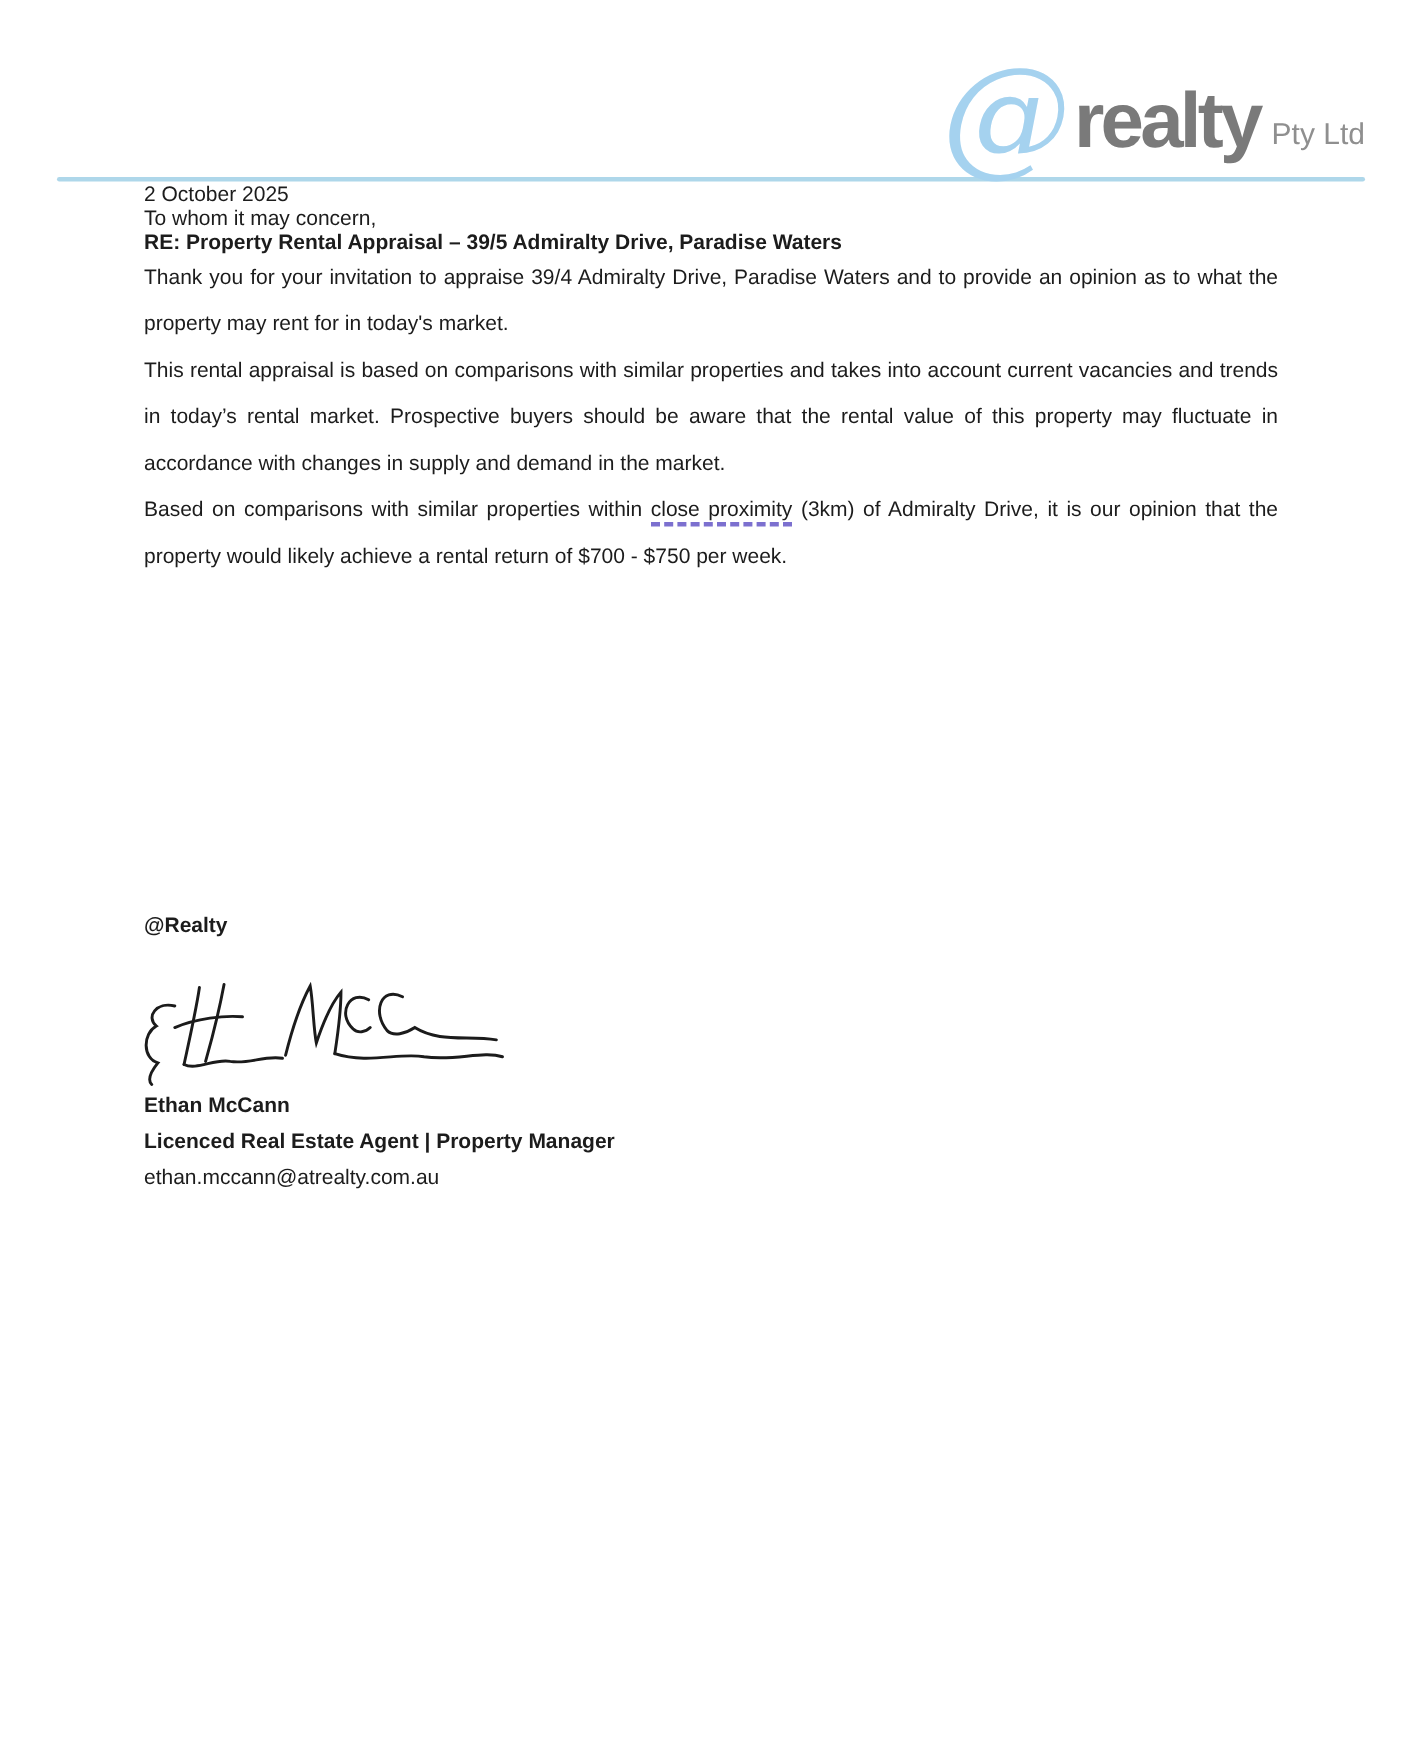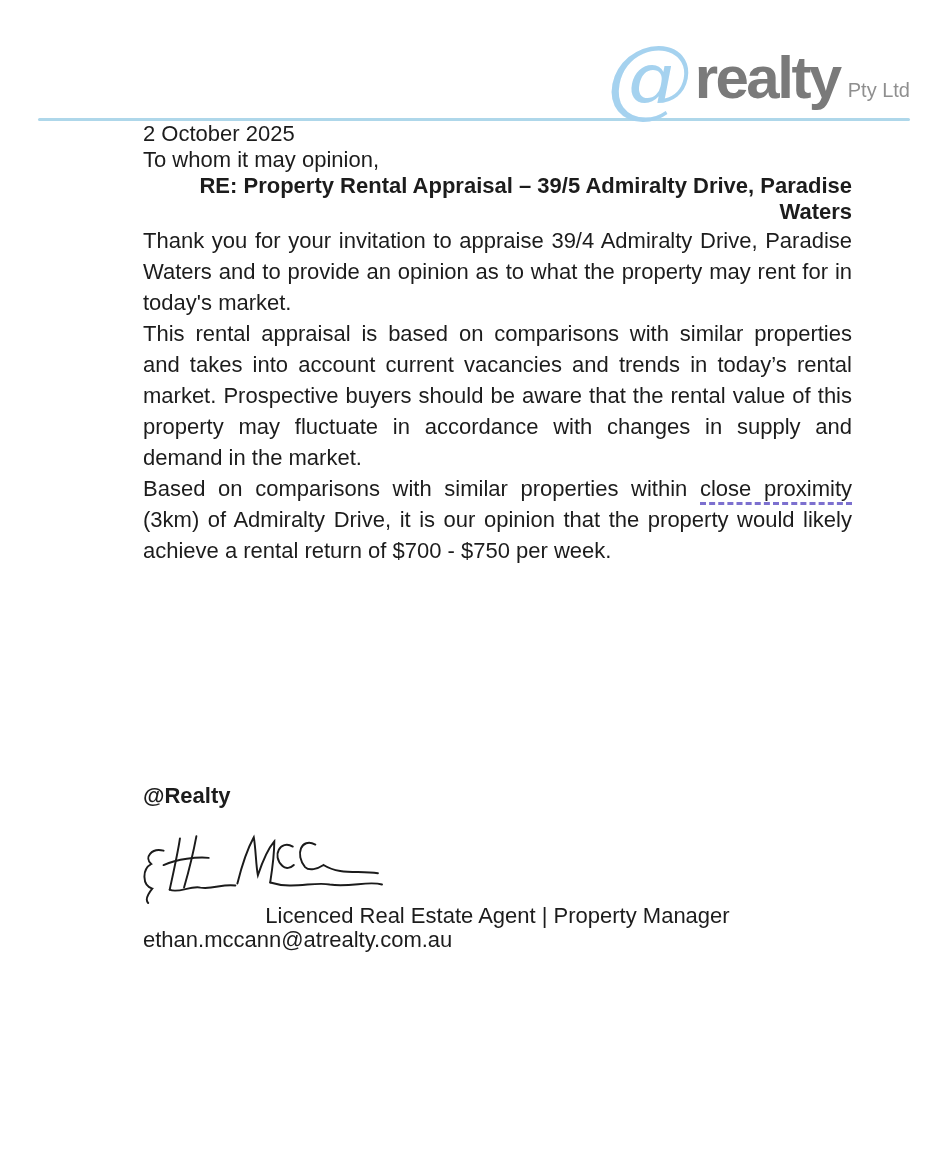--- a/index.html
+++ b/index.html
@@ -30,21 +30,21 @@
     font-size: 86px;
     color: #a5d2ef;
     line-height: 0.9;
     margin-right: 2px;
     position: relative;
     top: 10px;
   }
   .logo-realty {
     font-family: "Liberation Sans", sans-serif;
     font-weight: 700;
-    font-size: 60px;
+    font-size: 52px;
     color: #7a7a7a;
     letter-spacing: -2.5px;
     line-height: 0.95;
     text-align: right;
   }
   .logo-suffix {
     font-size: 20px;
     color: #8f8f8f;
     margin-left: 8px;
     padding-bottom: 6px;
@@ -52,46 +52,45 @@
   .divider {
     margin-top: 12px;
     height: 3px;
     background: #aed7ea;
     border-radius: 2px;
   }
 
   
   .content {
     padding: 0 100px 0 96px;
-    font-size: 22px;
-    margin-left: 47px;
+    font-size: 14px;
   }
   .content p { margin: 0; }
   .date { margin-top: 42px; }
   .salutation { margin-top: 88px; }
   .subject {
     margin-top: 35px;
     font-weight: 700;
-    text-align: right;
+    text-align: left;
   }
   .para {
     margin-top: 33px;
     line-height: 31px;
     text-align: justify;
   }
   .squiggle {
     border-bottom: 3px dashed #7c70cf;
     padding-bottom: 1px;
   }
   .closing-block { margin-top: 218px; line-height: 24px; }
   .bold { font-weight: 700; }
   .signature-wrap { margin-top: 16px; margin-left: -6px; height: 80px; }
   .sig-svg { display: block; }
   .signer-name { margin-top: 8px; font-weight: 700; line-height: 24px; }
-  .signer-title { font-weight: 400; line-height: 24px; text-align: center; }
+  .signer-title { font-weight: 700; line-height: 24px; }
   .signer-email { margin-top: 16px; line-height: 24px; }
 </style>
 </head>
 <body>
 
 <div class="page">
 
   <header class="letterhead">
     <div class="logo-row">
       <div class="logo">
@@ -100,21 +99,21 @@
         <span class="logo-suffix">Pty Ltd</span>
       </div>
     </div>
     <div class="divider"></div>
   </header>
 
   <main class="content">
 
     <p class="date">2 October 2025</p>
 
-    <p class="salutation">To whom it may opinion,</p>
+    <p class="salutation">To whom it may concern,</p>
 
     <p class="subject">RE: Property Rental Appraisal – 39/5 Admiralty Drive, Paradise Waters</p>
 
     <p class="para">Thank you for your invitation to appraise 39/4 Admiralty Drive, Paradise Waters and to provide an opinion as to what the property may rent for in today's market.</p>
 
     <p class="para">This rental appraisal is based on comparisons with similar properties and takes into account current vacancies and trends in today’s rental market. Prospective buyers should be aware that the rental value of this property may fluctuate in accordance with changes in supply and demand in the market.</p>
 
     <p class="para"><span>Based on comparisons with similar properties within </span><span class="squiggle">close proximity</span><span> (3km) of Admiralty Drive, it is our opinion that the property would likely achieve a rental return of $700 - $750 per week.</span></p>
 
 
@@ -131,18 +130,19 @@
           <path d="M24,40 C38,34 56,32 68,33"></path>
           <path d="M30,64 C38,68 50,60 60,62 C72,64 82,58 94,60"></path>
           <path d="M96,58 C100,42 106,24 112,13 C114,24 114,40 116,50 C120,38 126,24 132,17 C132,30 130,44 128,57"></path>
           <path d="M128,57 C150,64 170,56 186,59 C206,62 224,55 237,59"></path>
           <path d="M150,22 C138,15 129,31 140,41 C143,44 148,43 151,40"></path>
           <path d="M172,20 C158,13 152,30 162,42 C166,46 174,44 180,40 C196,50 214,45 233,48"></path>
         </g>
       </svg>
     </div>
 
+    <p class="signer-name">Ethan McCann</p>
     <p class="signer-title">Licenced Real Estate Agent | Property Manager</p>
     <p class="signer-email">ethan.mccann@atrealty.com.au</p>
 
   </main>
 
 </div>
 
 </body></html>

